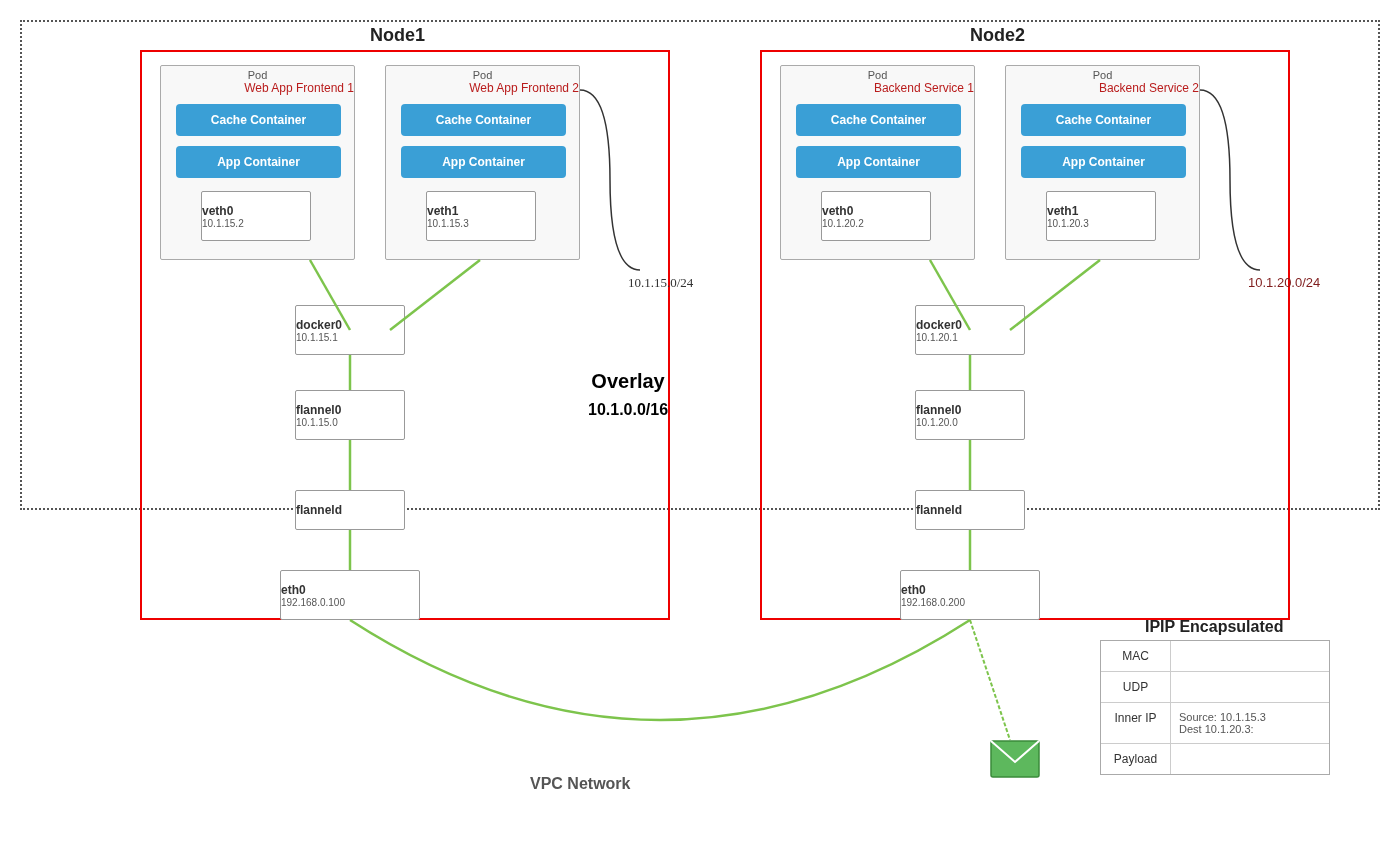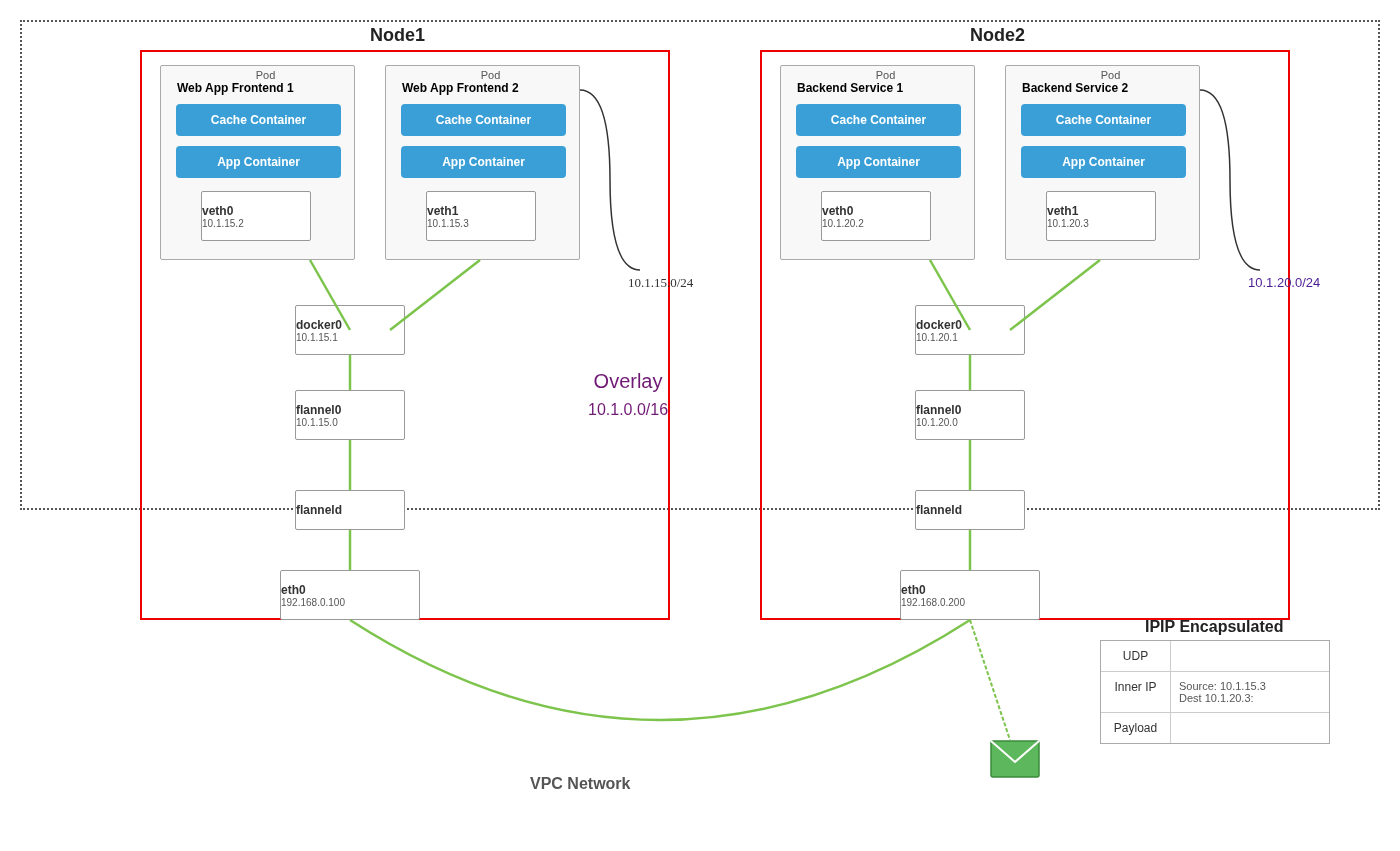--- a/index.html
+++ b/index.html
@@ -43,34 +43,33 @@
       border: 2.5px solid #e00;
       background: transparent;
     }
 
     
     .pod-box {
       position: absolute;
       border: 1.5px solid #aaa;
       background: #f8f8f8;
       border-radius: 2px;
-      padding-left: 16px;
     }
 
     .pod-label {
       font-size: 11px;
       color: #555;
       text-align: center;
       padding-top: 3px;
     }
     .pod-name {
       font-size: 12px;
-      font-weight: bold;
-      color: #000000;
-      text-align: left;
+      font-weight: normal;
+      color: #b91c1c;
+      text-align: right;
     }
 
     
     .container-btn {
       position: absolute;
       background: #3a9fd6;
       color: #fff;
       border-radius: 4px;
       font-size: 12px;
       font-weight: bold;
@@ -118,22 +117,22 @@
     .label-text {
       position: absolute;
       font-size: 13px;
       color: #333;
       text-align: center;
     }
 
     .overlay-label {
       position: absolute;
       font-size: 20px;
-      font-weight: normal;
-      color: #701a75;
+      font-weight: bold;
+      color: #000000;
       text-align: center;
     }
 
     
     .ipip-box {
       position: absolute;
       border: 1.5px solid #aaa;
       background: #fff;
     }
     .ipip-title {
@@ -265,30 +264,34 @@
 
   <div class="net-box" style="left: 915px; top: 490px; width: 110px; height: 40px;">
     <span class="net-name">flanneld</span>
   </div>
 
   <div class="net-box" style="left: 900px; top: 570px; width: 140px; height: 50px;">
     <span class="net-name">eth0</span>
     <span class="net-ip">192.168.0.200</span>
   </div>
 
-  <div class="label-text" style="left: 1248px; top: 275px; font-size: 13px; color: #4c1d95;">10.1.20.0/24</div>
+  <div class="label-text" style="left: 1248px; top: 275px; font-size: 13px; color: #7f1d1d;">10.1.20.0/24</div>
 
   <div class="overlay-label" style="left: 588px; top: 370px;">
     <div>Overlay</div>
     <div style="font-size: 16px; margin-top: 8px;">10.1.0.0/16</div>
   </div>
 
   <div class="label-text" style="left: 530px; top: 775px; font-size: 16px; font-weight: bold; color: #555;">VPC Network</div>
 
   <div class="ipip-box" style="left: 1100px; top: 640px; width: 230px;">
+    <div class="ipip-row">
+      <div class="ipip-cell-left">MAC</div>
+      <div class="ipip-cell-right"></div>
+    </div>
     <div class="ipip-row">
       <div class="ipip-cell-left">UDP</div>
       <div class="ipip-cell-right"></div>
     </div>
     <div class="ipip-row">
       <div class="ipip-cell-left">Inner IP</div>
       <div class="ipip-cell-right">Source: 10.1.15.3<br>Dest 10.1.20.3:</div>
     </div>
     <div class="ipip-row">
       <div class="ipip-cell-left">Payload</div>

